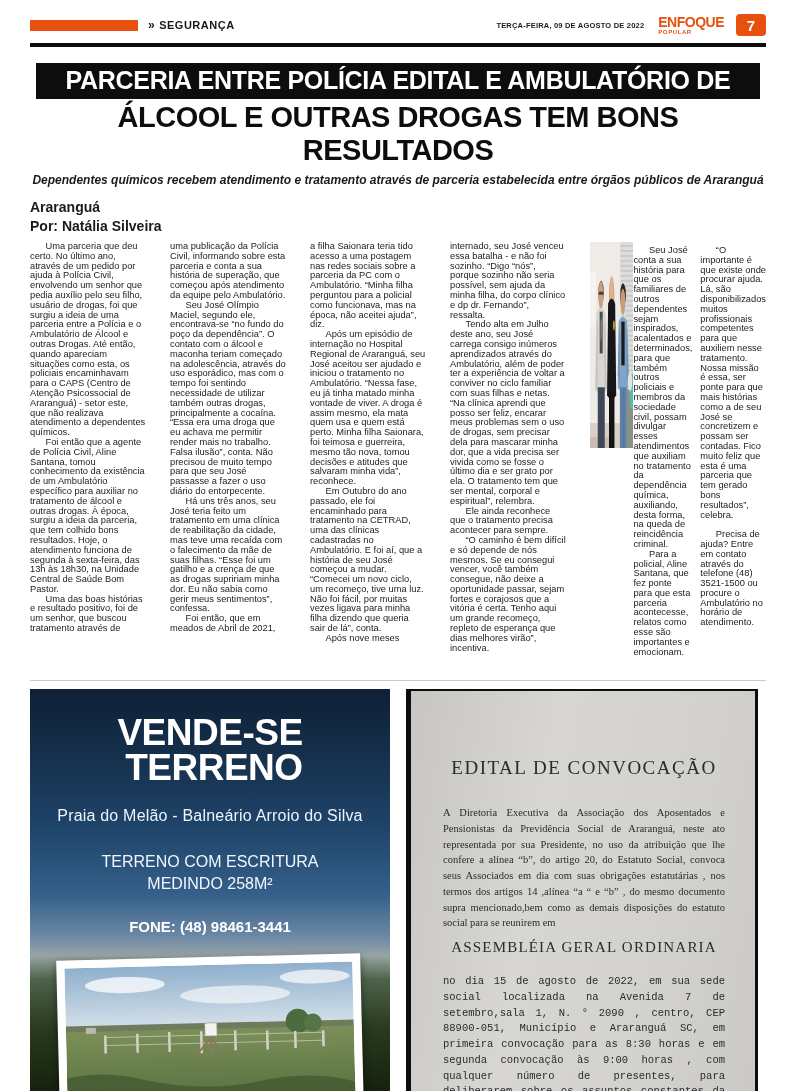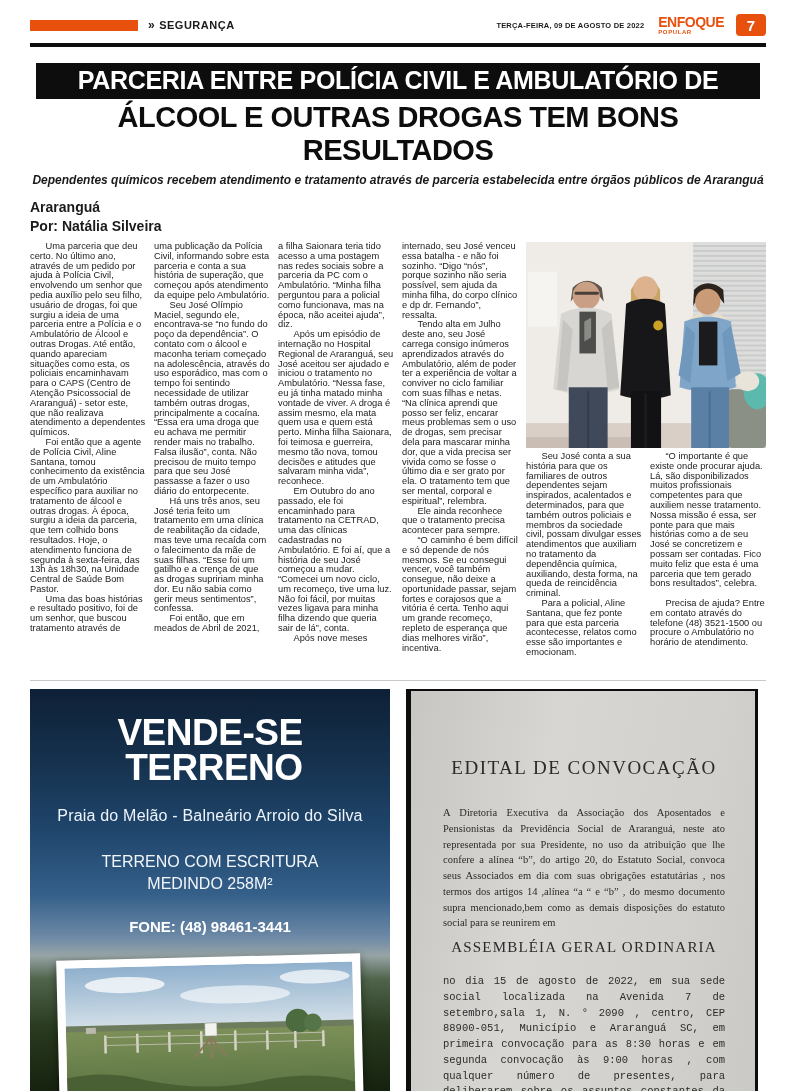--- a/index.html
+++ b/index.html
@@ -27,23 +27,23 @@
 
   
   .headline-1 { margin:16px 6px 0 6px; background:#0d0d0d; color:#fff; text-align:center;
     font-size:25px; font-weight:800; letter-spacing:-.3px; padding:3px 0 4px; }
   .headline-2 { text-align:center; color:#0d0d0d; font-size:29px; font-weight:800; letter-spacing:-.5px; padding:2px 0 0; }
   .subheadline { text-align:center; font-size:12px; font-weight:bold; font-style:italic; margin-top:6px; }
   .location { font-size:14px; font-weight:800; margin-top:12px; }
   .byline { font-size:14px; font-weight:bold; margin-top:3px; }
 
   
-  .article-body { display:flex; gap:8px; margin-top:8px; height:432px; }
+  .article-body { display:flex; gap:24px; margin-top:8px; height:432px; }
   .col { width:116px; flex:0 0 116px; font-size:9.3px; line-height:9.8px; white-space:pre-wrap; color:#222; }
-  .right-group { flex:1; display:flex; flex-direction:column; }
+  .right-group { flex:1; display:flex; flex-direction:row; }
   .group-photo { width:100%; height:206px; overflow:hidden; }
   .group-photo svg { display:block; width:100%; height:100%; }
   .right-cols { display:flex; gap:8px; margin-top:4px; flex:1; }
   .right-cols .col { flex:1 1 0; width:auto; }
 
   .body-divider { border:0; border-top:1px solid #c9c9c9; margin:6px 0 8px; }
 
   
   .bottom { display:flex; gap:16px; align-items:flex-start; }
 
@@ -84,21 +84,21 @@
     <div class="header-spacer"></div>
     <div class="edition-date">TERÇA-FEIRA, 09 DE AGOSTO DE 2022</div>
     <div class="brand">
       <div class="brand-1">ENFOQUE</div>
       <div class="brand-2">POPULAR</div>
     </div>
     <div class="page-num">7</div>
   </div>
   <div class="black-rule"></div>
 
-  <div class="headline-1">PARCERIA ENTRE POLÍCIA CIVIL E AMBULATÓRIO DE</div>
+  <div class="headline-1">PARCERIA ENTRE POLÍCIA EDITAL E AMBULATÓRIO DE</div>
   <div class="headline-2">ÁLCOOL E OUTRAS DROGAS TEM BONS RESULTADOS</div>
   <div class="subheadline">Dependentes químicos recebem atendimento e tratamento através de parceria estabelecida entre órgãos públicos de Araranguá</div>
   <div class="location">Araranguá</div>
   <div class="byline">Por: Natália Silveira</div>
 
   <div class="article-body">
     <div class="col">      Uma parceria que deu certo. No último ano, através de um pedido por ajuda à Polícia Civil, envolvendo um senhor que pedia auxílio pelo seu filho, usuário de drogas, foi que surgiu a ideia de uma parceria entre a Polícia e o Ambulatório de Álcool e outras Drogas. Até então, quando apareciam situações como esta, os policiais encaminhavam para o CAPS (Centro de Atenção Psicossocial de Araranguá) - setor este, que não realizava atendimento a dependentes químicos.
       Foi então que a agente de Polícia Civil, Aline Santana, tomou conhecimento da existência de um Ambulatório específico para auxiliar no tratamento de álcool e outras drogas. À época, surgiu a ideia da parceria, que tem colhido bons resultados. Hoje, o atendimento funciona de segunda à sexta-feira, das 13h às 18h30, na Unidade Central de Saúde Bom Pastor.
       Uma das boas histórias e resultado positivo, foi de um senhor, que buscou tratamento através de</div>
     <div class="col">uma publicação da Polícia Civil, informando sobre esta parceria e conta a sua história de superação, que começou após atendimento da equipe pelo Ambulatório.

